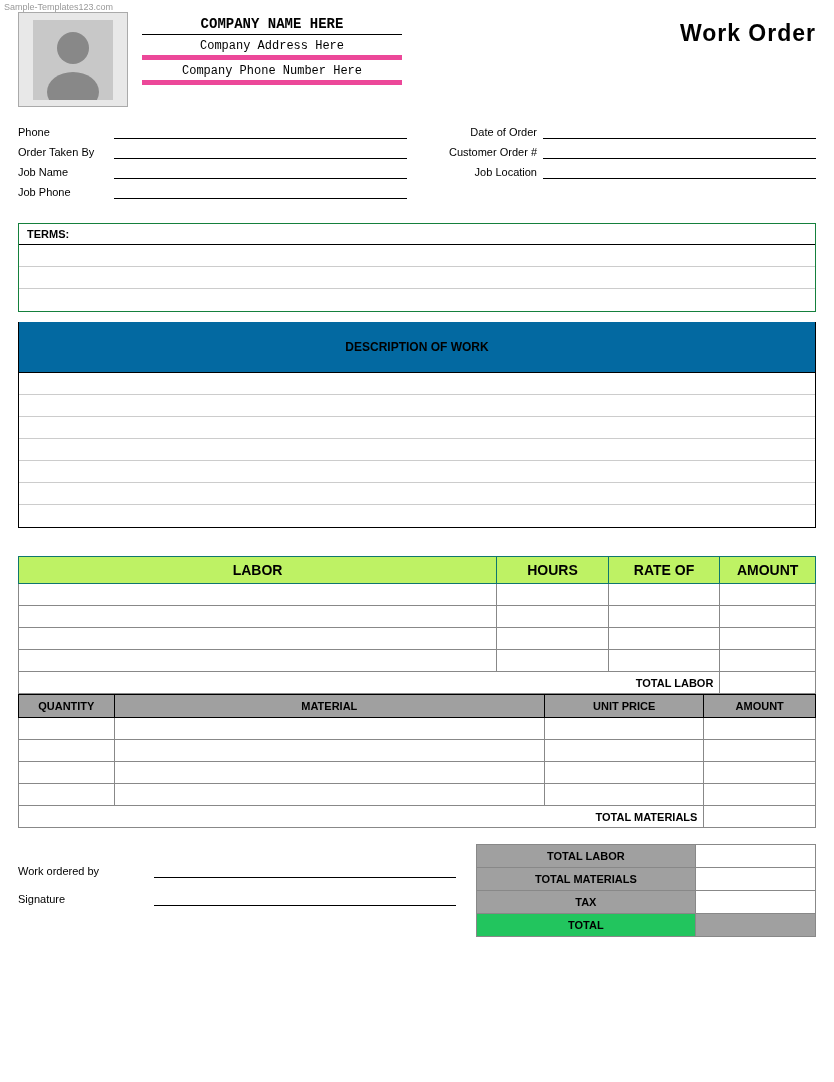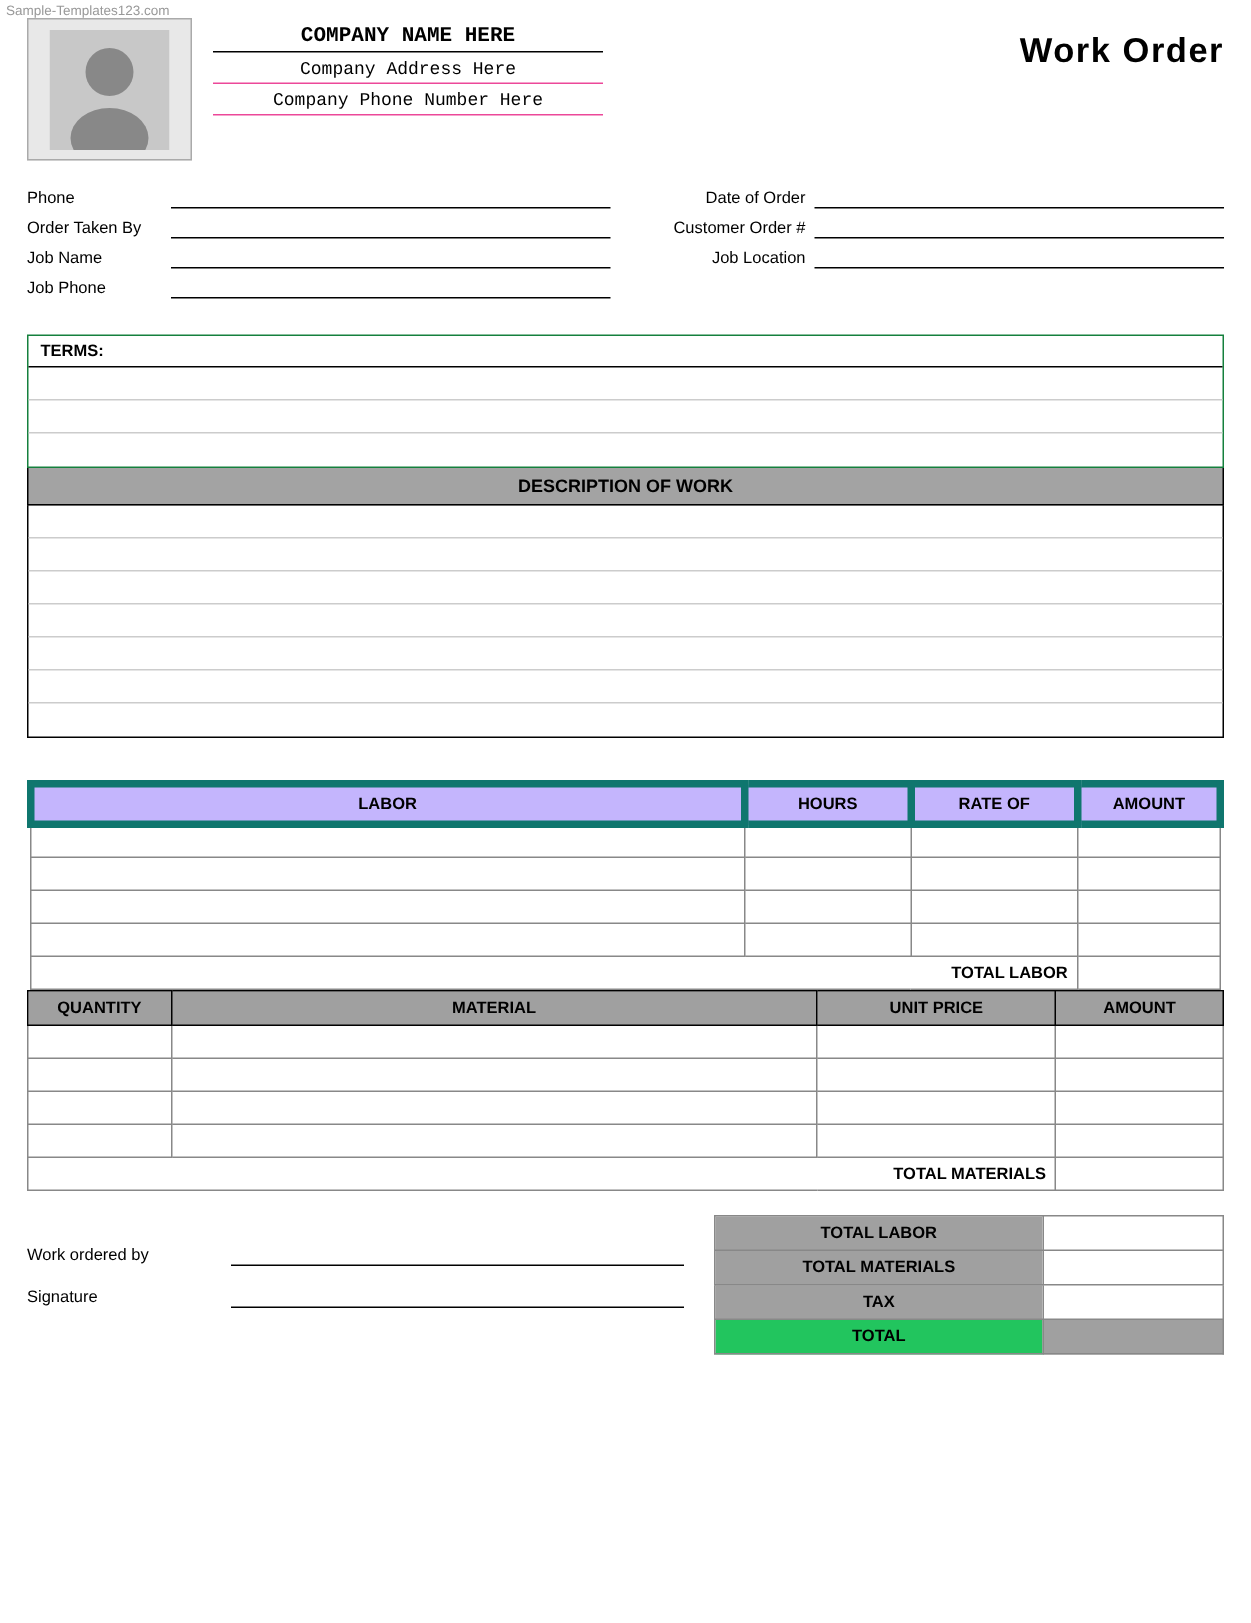--- a/index.html
+++ b/index.html
@@ -54,21 +54,21 @@
     .company-name {
       font-size: 14px;
       font-weight: bold;
       text-align: center;
       border-bottom: 1px solid #000;
       padding-bottom: 2px;
       margin-bottom: 4px;
       width: 260px;
     }
     .company-field {
-      border-bottom: 1px solid #ec4899;
+      border-bottom: 5px solid #ec4899;
       padding-bottom: 2px;
       margin-bottom: 4px;
       width: 260px;
       font-size: 12px;
       text-align: center;
     }
     .work-order-title {
       margin-left: auto;
       font-size: 23px;
       font-weight: bold;
@@ -130,27 +130,28 @@
     }
     .terms-row {
       height: 22px;
       border-bottom: 1px solid #ccc;
     }
     .terms-row:last-child {
       border-bottom: none;
     }
     
     .desc-header {
-      background: #a3a3a3;
+      background: #0369a1;
       text-align: center;
       font-weight: bold;
       font-size: 12px;
-      padding: 5px;
+      padding: 18px;
       border: 1px solid #000;
       border-top: none;
+      margin-top: 10px;
     }
     .desc-rows {
       border: 1px solid #000;
       border-top: none;
     }
     .desc-row {
       height: 22px;
       border-bottom: 1px solid #ccc;
     }
     .desc-row:last-child {
@@ -159,25 +160,25 @@
     
     .labor-section {
       margin-top: 28px;
       margin-bottom: 0;
     }
     .labor-table {
       width: 100%;
       border-collapse: collapse;
     }
     .labor-table th {
-      background: #c4b5fd;
-      border: 5px solid #0f766e;
-      text-align: center;
-      font-weight: bold;
-      font-size: 11px;
+      background: #bef264;
+      border: 1px solid #0f766e;
+      text-align: center;
+      font-weight: bold;
+      font-size: 14px;
       padding: 5px 2px;
     }
     .labor-table td {
       border: 1px solid #888;
       height: 22px;
       padding: 2px 4px;
     }
     .labor-table .total-row td {
       border: 1px solid #888;
       text-align: right;

